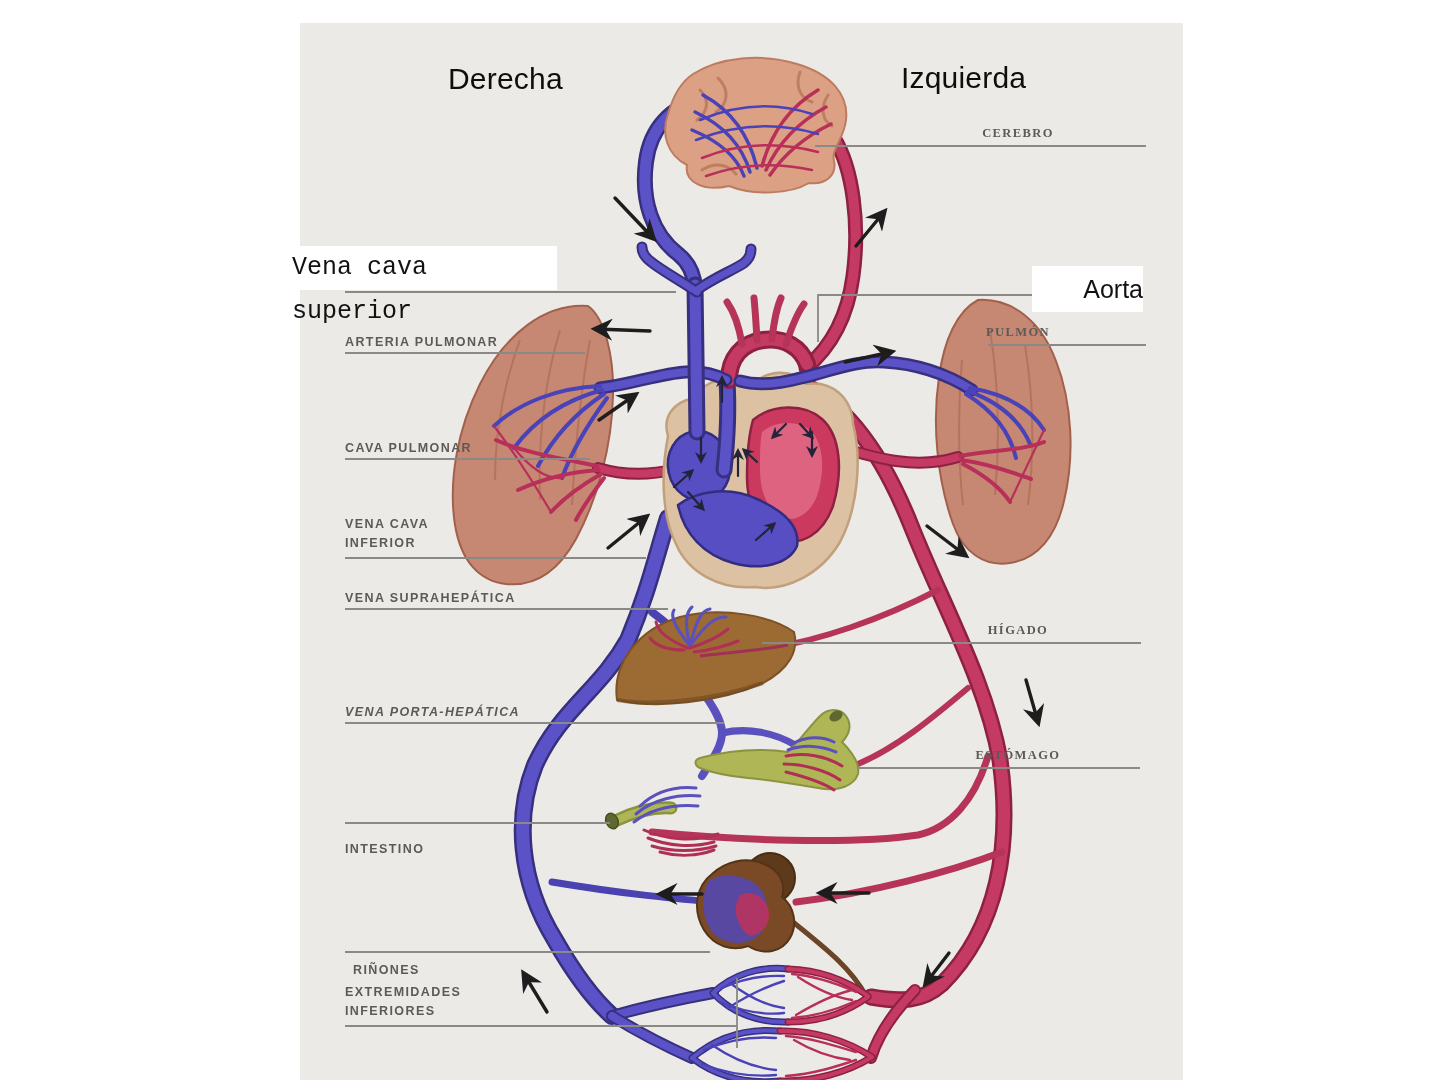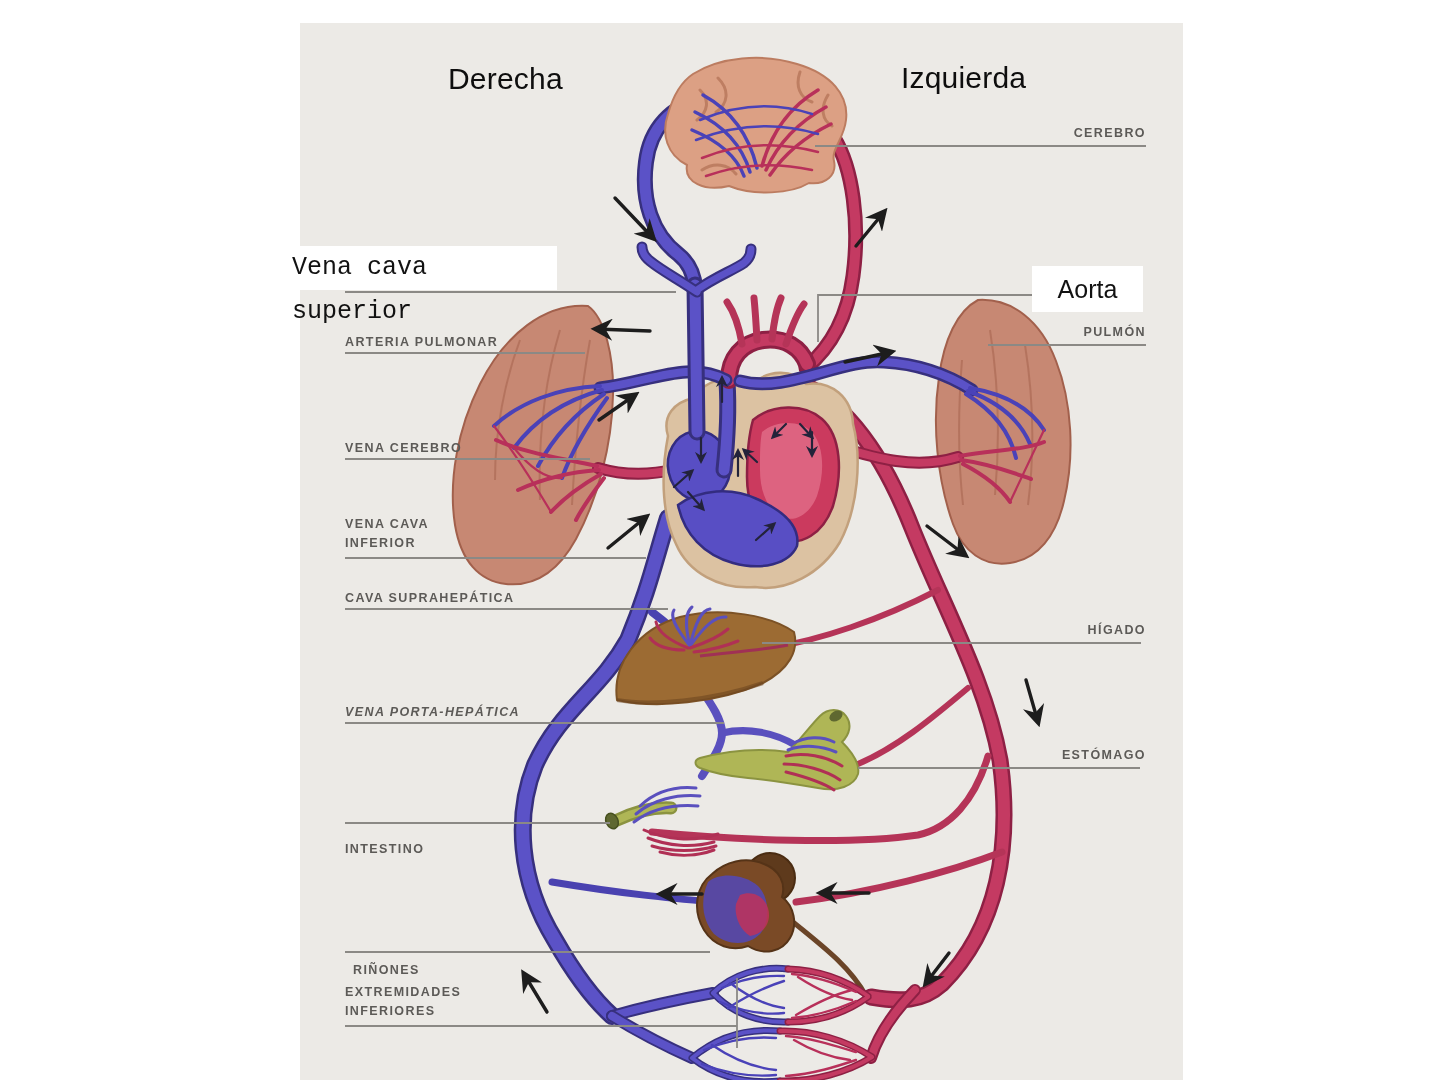--- a/index.html
+++ b/index.html
@@ -11,26 +11,26 @@
   .stage{position:absolute;inset:0;}
   svg.art{position:absolute;left:0;top:0;z-index:1;}
   .heading{
     position:absolute;z-index:3;color:#0e0e0e;font-size:30px;letter-spacing:0.2px;
   }
   .callout{
     position:absolute;z-index:3;background:#ffffff;color:#121212;
     font-size:25px;box-sizing:border-box;
   }
   .callout.vcs{left:281px;top:246px;width:276px;height:44px;line-height:44px;padding-left:11px;font-family:Liberation Mono, monospace;}
-  .callout.aorta{left:1032px;top:266px;width:111px;height:46px;line-height:46px;text-align:center;}
+  .callout.aorta{left:1032px;top:266px;width:111px;height:46px;line-height:46px;text-align:right;}
   .sm{
     position:absolute;z-index:3;color:#5c5a57;font-size:12.5px;font-weight:700;
     letter-spacing:1.4px;line-height:19px;white-space:pre-line;
   }
-  .sm.right{width:156px;left:990px;text-align:right;}
+  .sm.right{width:156px;left:940px;text-align:center;font-family:Liberation Serif, serif;}
 </style>
 </head>
 <body>
 
 <div class="stage">
 
 <svg class="art" width="1440" height="1080" viewBox="0 0 1440 1080">
   <defs>
     <marker id="ah" viewBox="0 0 10 10" refX="7.5" refY="5" markerWidth="6.5" markerHeight="6.5" orient="auto">
       <path d="M0,0 L10,5 L0,10 L3.2,5 Z" fill="#1d1d1d"></path>
@@ -238,24 +238,24 @@
   </g>
 </svg>
 
 <div class="heading" style="left:448px;top:62px;">Derecha</div>
 <div class="heading" style="left:901px;top:61px;">Izquierda</div>
 
 <div class="callout vcs">Vena cava superior</div>
 <div class="callout aorta">Aorta</div>
 
 <div class="sm" style="left:345px;top:333px;">ARTERIA PULMONAR</div>
-<div class="sm" style="left:345px;top:439px;">VENA CEREBRO</div>
+<div class="sm" style="left:345px;top:439px;">CAVA PULMONAR</div>
 <div class="sm" style="left:345px;top:515px;">VENA CAVA
 INFERIOR</div>
-<div class="sm" style="left:345px;top:589px;">CAVA SUPRAHEPÁTICA</div>
+<div class="sm" style="left:345px;top:589px;">VENA SUPRAHEPÁTICA</div>
 <div class="sm" style="left:345px;top:703px;font-style:italic;">VENA PORTA-HEPÁTICA</div>
 <div class="sm" style="left:345px;top:803px;margin-top:37px;">INTESTINO</div>
 <div class="sm" style="left:345px;top:961px;padding-left:8px;">RIÑONES</div>
 <div class="sm" style="left:345px;top:983px;">EXTREMIDADES
 INFERIORES</div>
 
 <div class="sm right" style="top:124px;">CEREBRO</div>
 <div class="sm right" style="top:323px;">PULMÓN</div>
 <div class="sm right" style="top:621px;">HÍGADO</div>
 <div class="sm right" style="top:746px;">ESTÓMAGO</div>

